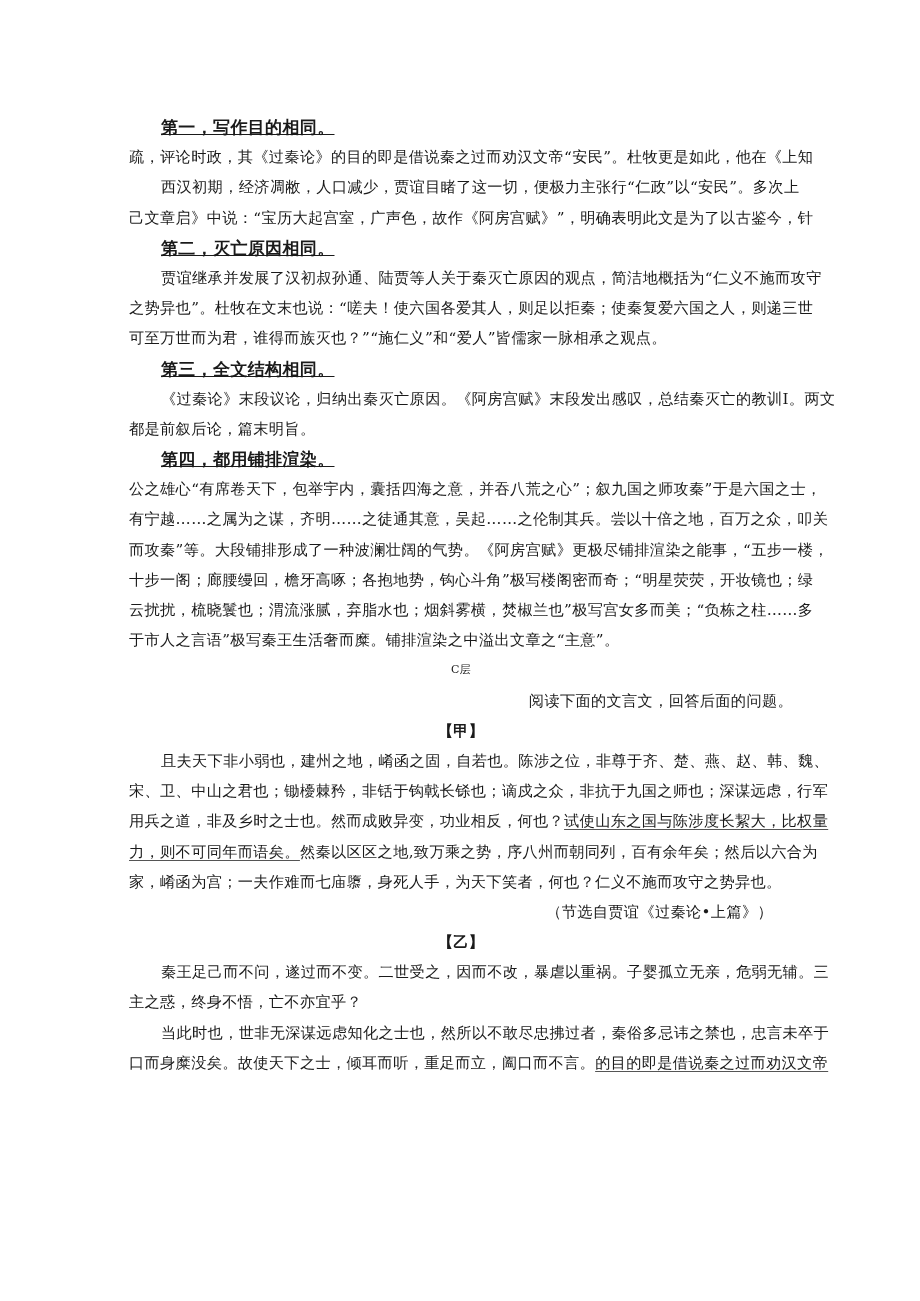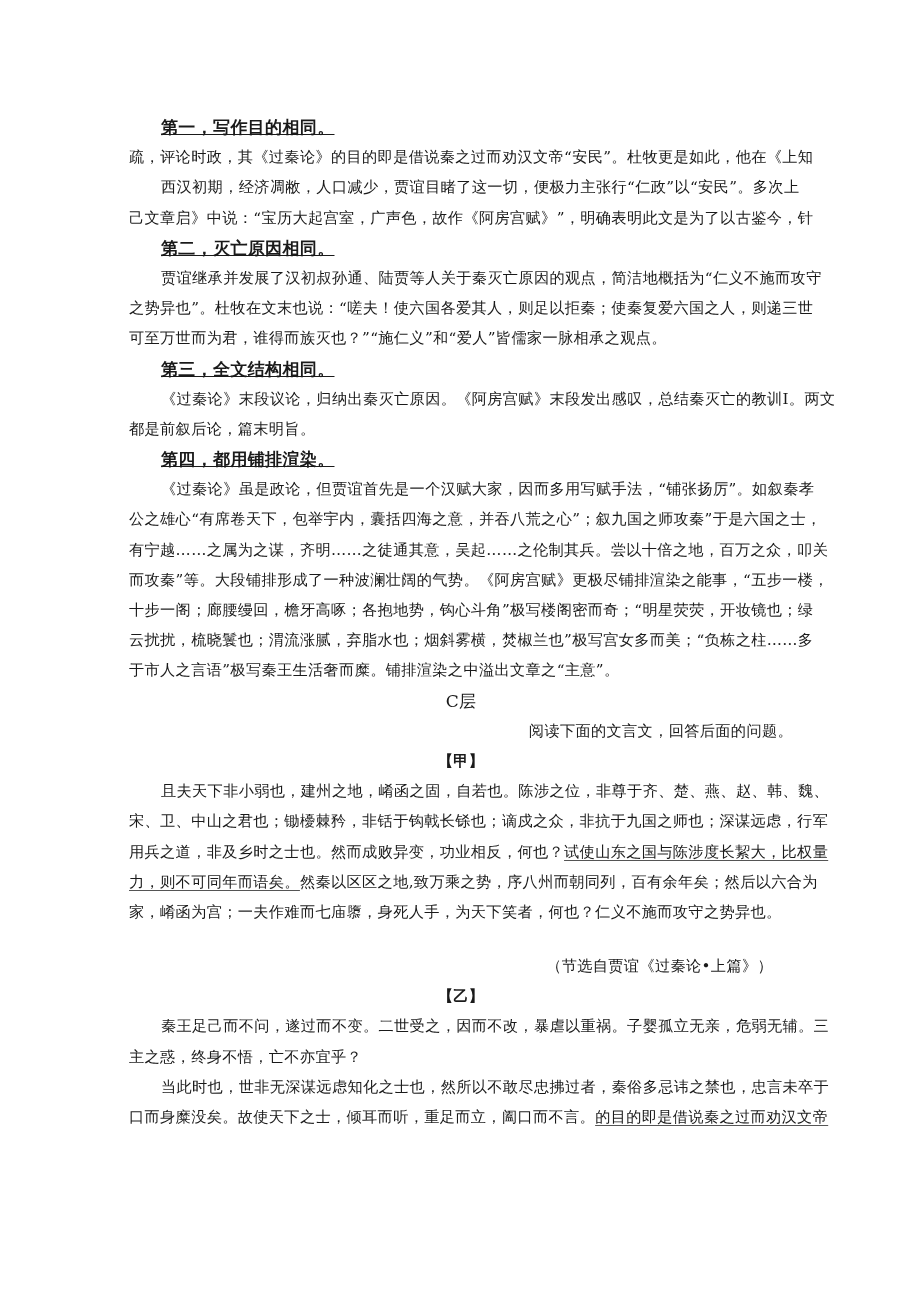--- a/index.html
+++ b/index.html
@@ -4,22 +4,22 @@
 <style>
   html, body { margin: 0; padding: 0; background: #ffffff; }
   body { width: 920px; height: 1301px; overflow: hidden; position: relative;
          font-family: "DejaVu Serif", "Liberation Serif", serif; color: #1a1a1a; }
   .page { position: absolute; left: 129px; top: 112px; width: 664px; }
   .line { font-size: 15.2px; line-height: 30.2px; height: 30.2px; white-space: nowrap; letter-spacing: 0.35px; }
   .just { text-align: justify; text-align-last: justify; }
   .indent { padding-left: 32px; text-align: right; }
   .heading { font-family: "DejaVu Sans", "Liberation Sans", sans-serif; font-weight: bold; font-size: 17px; padding-left: 32px; text-decoration: underline; }
   .center { text-align: center; }
-  .right { text-align: right; padding-right: 20px; margin-top: 24px; }
-  .sec-title { font-size: 17px; }
+  .right { text-align: right; padding-right: 20px; }
+  .sec-title { font-size: 11px; }
   .bracket { font-family: "DejaVu Sans", "Liberation Sans", sans-serif; font-weight: bold; font-size: 15px; }
   .u { text-decoration: underline; text-decoration-color: #555; text-underline-offset: 3px; margin-top: 16px; }
 </style>
 </head>
 <body>
 
 <div class="page">
 
   <div class="line heading">第一，写作目的相同。</div>
   <div class="line just">疏，评论时政，其《过秦论》的目的即是借说秦之过而劝汉文帝“安民”。杜牧更是如此，他在《上知</div>
@@ -29,21 +29,20 @@
   <div class="line heading">第二，灭亡原因相同。</div>
   <div class="line just indent">贾谊继承并发展了汉初叔孙通、陆贾等人关于秦灭亡原因的观点，简洁地概括为“仁义不施而攻守</div>
   <div class="line just">之势异也”。杜牧在文末也说：“嗟夫！使六国各爱其人，则足以拒秦；使秦复爱六国之人，则递三世</div>
   <div class="line">可至万世而为君，谁得而族灭也？”“施仁义”和“爱人”皆儒家一脉相承之观点。</div>
 
   <div class="line heading">第三，全文结构相同。</div>
   <div class="line just indent">《过秦论》末段议论，归纳出秦灭亡原因。《阿房宫赋》末段发出感叹，总结秦灭亡的教训Ⅰ。两文</div>
   <div class="line">都是前叙后论，篇末明旨。</div>
 
   <div class="line heading">第四，都用铺排渲染。</div>
-  <div class="line just indent">《过秦论》虽是政论，但贾谊首先是一个汉赋大家，因而多用写赋手法，“铺张扬厉”。如叙秦孝</div>
   <div class="line just">公之雄心“有席卷天下，包举宇内，囊括四海之意，并吞八荒之心”；叙九国之师攻秦”于是六国之士，</div>
   <div class="line just">有宁越……之属为之谋，齐明……之徒通其意，吴起……之伦制其兵。尝以十倍之地，百万之众，叩关</div>
   <div class="line just">而攻秦”等。大段铺排形成了一种波澜壮阔的气势。《阿房宫赋》更极尽铺排渲染之能事，“五步一楼，</div>
   <div class="line just">十步一阁；廊腰缦回，檐牙高啄；各抱地势，钩心斗角”极写楼阁密而奇；“明星荧荧，开妆镜也；绿</div>
   <div class="line just">云扰扰，梳晓鬟也；渭流涨腻，弃脂水也；烟斜雾横，焚椒兰也”极写宫女多而美；“负栋之柱……多</div>
   <div class="line">于市人之言语”极写秦王生活奢而糜。铺排渲染之中溢出文章之“主意”。</div>
 
   <div class="line center sec-title">C层</div>
   <div class="line indent">阅读下面的文言文，回答后面的问题。</div>
 

